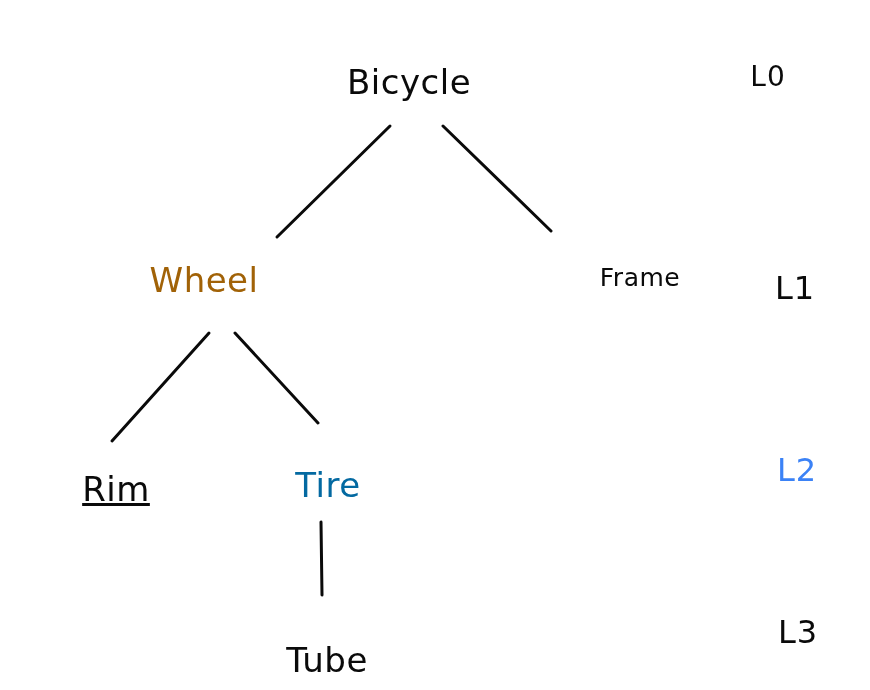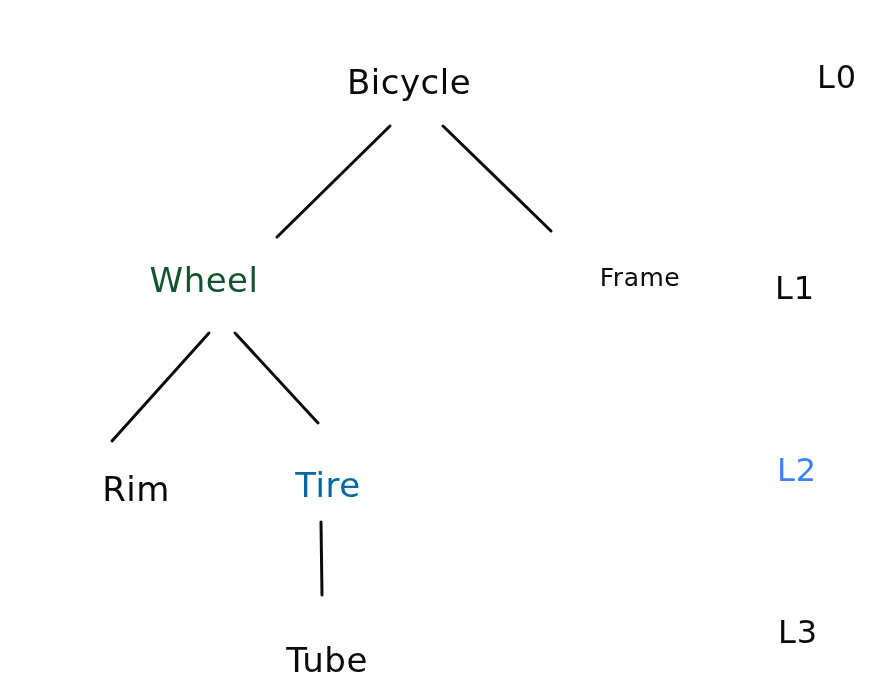--- a/index.html
+++ b/index.html
@@ -53,27 +53,27 @@
   <svg id="edge-layer" viewBox="0 0 870 690">
       <line x1="390" y1="126" x2="277" y2="237" stroke="#0a0a0a" stroke-width="3" stroke-linecap="round"></line>
       <line x1="443" y1="126" x2="551" y2="231" stroke="#0a0a0a" stroke-width="3" stroke-linecap="round"></line>
       <line x1="209" y1="333" x2="112" y2="441" stroke="#0a0a0a" stroke-width="3" stroke-linecap="round"></line>
       <line x1="235" y1="333" x2="318" y2="423" stroke="#0a0a0a" stroke-width="3" stroke-linecap="round"></line>
       <line x1="321" y1="522" x2="322" y2="595" stroke="#0a0a0a" stroke-width="3" stroke-linecap="round"></line>
     </svg>
 
   <div id="node-layer">
       <div class="node-label" style="left: 409px; top: 82px; font-size: 34px; color: rgb(10, 10, 10);">Bicycle</div>
-      <div class="node-label" style="left: 204px; top: 280px; font-size: 34px; color: #14532d;">Wheel</div>
+      <div class="node-label" style="left: 204px; top: 280px; font-size: 34px; color: #a16207;">Wheel</div>
       <div class="node-label" style="left: 640px; top: 277px; font-size: 25px; color: rgb(10, 10, 10);">Frame</div>
-      <div class="node-label" style="left: 136px; top: 489px; font-size: 34px; color: rgb(10, 10, 10);">Rim</div>
+      <div class="node-label" style="left: 116px; top: 489px; font-size: 34px; color: rgb(10, 10, 10); text-decoration: underline;">Rim</div>
       <div class="node-label" style="left: 328px; top: 485px; font-size: 34px; color: #0369a1;">Tire</div>
       <div class="node-label" style="left: 327px; top: 660px; font-size: 34px; color: rgb(10, 10, 10);">Tube</div>
     </div>
 
   <div id="level-layer">
-      <div class="level-label" style="left: 837px; top: 77px; font-size: 32px; color: rgb(10, 10, 10);">L0</div>
+      <div class="level-label" style="left: 768px; top: 77px; font-size: 28px; color: rgb(10, 10, 10);">L0</div>
       <div class="level-label" style="left: 795px; top: 288px; font-size: 32px; color: rgb(10, 10, 10);">L1</div>
       <div class="level-label" style="left: 797px; top: 470px; font-size: 32px; color: #3b82f6;">L2</div>
       <div class="level-label" style="left: 798px; top: 632px; font-size: 32px; color: rgb(10, 10, 10);">L3</div>
     </div>
 
 </div>
 
 </body></html>

